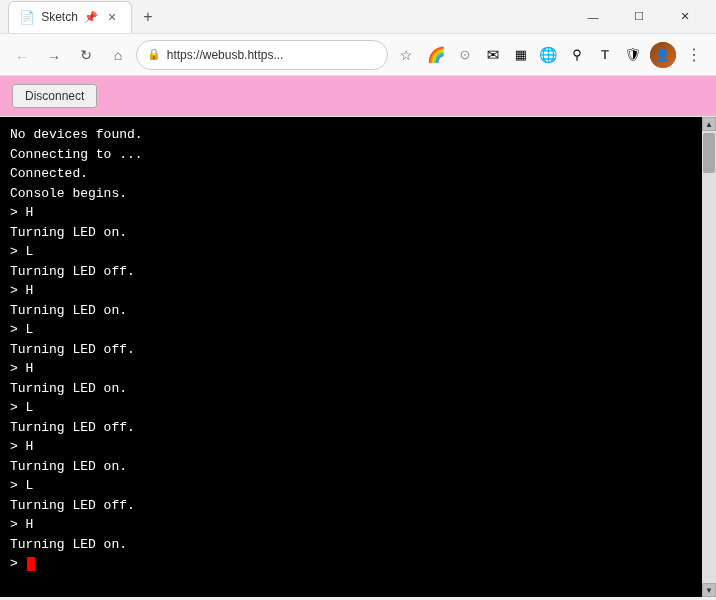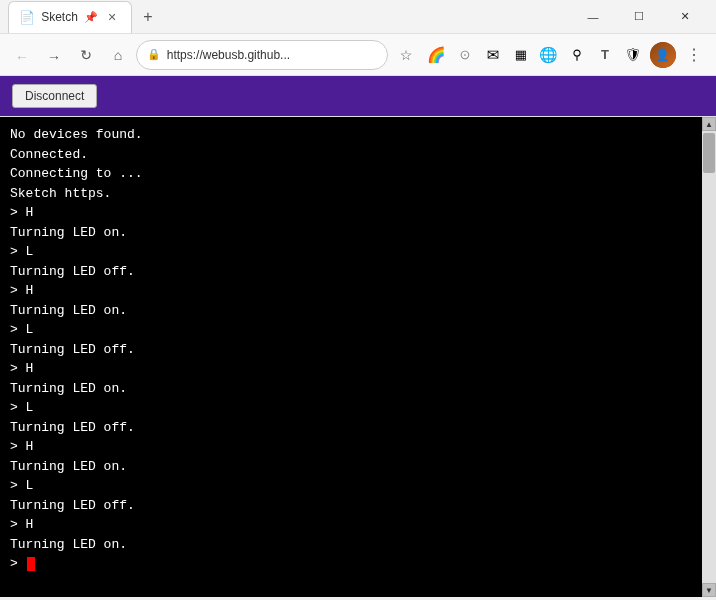--- a/index.html
+++ b/index.html
@@ -82,21 +82,21 @@
     }
     .menu-btn {
       width: 28px; height: 28px; border: none; background: none;
       cursor: pointer; border-radius: 4px; font-size: 16px; color: #555;
       display: flex; align-items: center; justify-content: center;
     }
 
     
     .toolbar {
       display: flex; align-items: flex-end; padding: 8px 12px;
-      background: #4c1d95; border-bottom: 1px solid #e0e0e0;
+      background: #f9a8d4; border-bottom: 1px solid #e0e0e0;
     }
     .disconnect-btn {
       padding: 4px 12px; border: 1px solid #aaa; background: #f0f0f0;
       cursor: pointer; font-size: 12px; border-radius: 3px; color: #333;
     }
 
     
     .console-area {
       background: #000; color: #fff;
       font-family: 'Consolas', 'Courier New', monospace; font-size: 13px;
@@ -156,21 +156,21 @@
   </div>
 </div>
 
 <div class="nav-bar">
   <button class="nav-btn disabled">←</button>
   <button class="nav-btn">→</button>
   <button class="nav-btn">↻</button>
   <button class="nav-btn">⌂</button>
   <div class="address-bar">
     <span class="lock-icon">🔒</span>
-    <span class="address-text">https://webusb.github...</span>
+    <span class="address-text">https://webusb.https...</span>
   </div>
   <button class="star-btn">☆</button>
   <div class="ext-icons">
     <div class="ext-icon">🌈</div>
     <div class="ext-icon" style="font-size:13px;color:#888;">⊙</div>
     <div class="ext-icon">✉</div>
     <div class="ext-icon" style="font-size:13px;">▦</div>
     <div class="ext-icon">🌐</div>
     <div class="ext-icon" style="font-size:13px;">⚲</div>
     <div class="ext-icon" style="font-size:13px;font-weight:bold;color:#555;">T</div>
@@ -182,23 +182,23 @@
   <button class="menu-btn">⋮</button>
 </div>
 
 <div class="toolbar">
   <button class="disconnect-btn">Disconnect</button>
 </div>
 
 <div class="console-wrapper">
   <div class="console-area" id="console-output" style="padding-right: 4px;">
   <div class="console-line">No devices found.</div>
+      <div class="console-line">Connecting to ...</div>
       <div class="console-line">Connected.</div>
-      <div class="console-line">Connecting to ...</div>
-      <div class="console-line">Sketch https.</div>
+      <div class="console-line">Console begins.</div>
       <div class="console-line">&gt; H</div>
       <div class="console-line">Turning LED on.</div>
       <div class="console-line">&gt; L</div>
       <div class="console-line">Turning LED off.</div>
       <div class="console-line">&gt; H</div>
       <div class="console-line">Turning LED on.</div>
       <div class="console-line">&gt; L</div>
       <div class="console-line">Turning LED off.</div>
       <div class="console-line">&gt; H</div>
       <div class="console-line">Turning LED on.</div>

